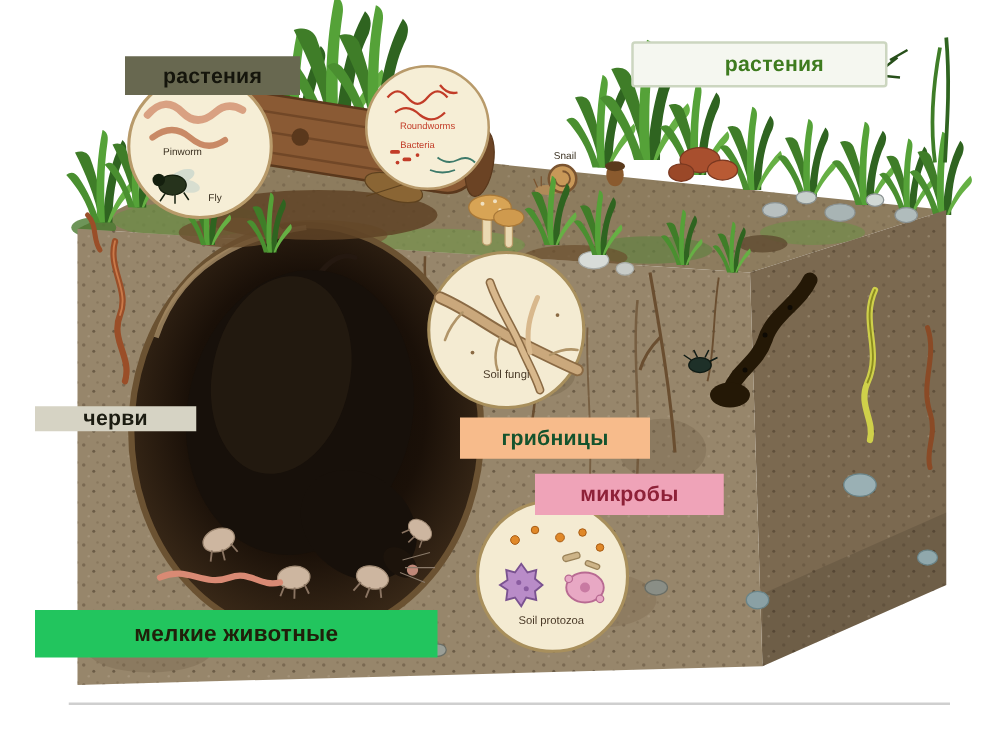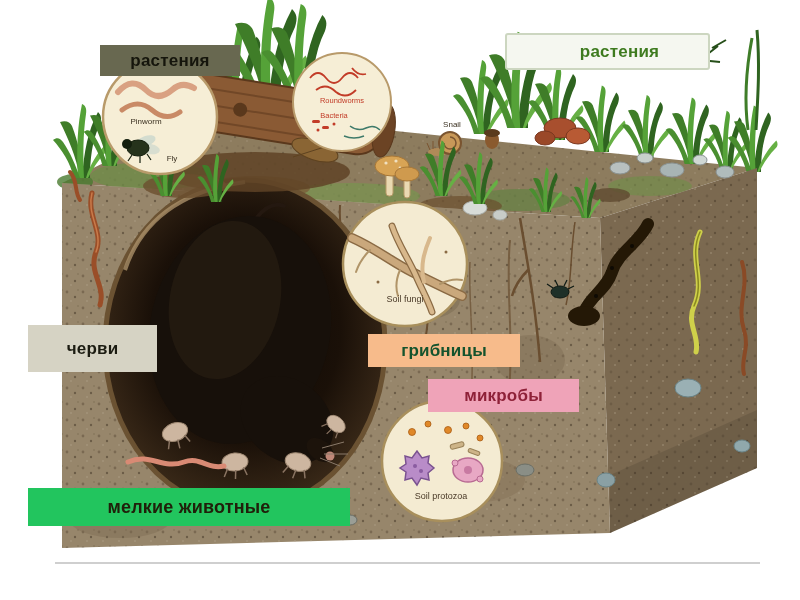--- a/index.html
+++ b/index.html
@@ -4,21 +4,21 @@
 <style>
   html,body{margin:0;padding:0;background:#ffffff;}
   .stage{position:relative;width:800px;height:600px;background:#ffffff;overflow:hidden;
          font-family:"Liberation Sans","DejaVu Sans",sans-serif;}
   .stage svg{position:absolute;left:0;top:0;}
   .label{position:absolute;display:flex;align-items:center;justify-content:center;
          font-weight:700;letter-spacing:.2px;white-space:nowrap;}
   .label-insects{left:100px;top:45px;width:140px;height:31px;background:#686850;color:#15150c;font-size:17px;}
   .label-plants{left:505px;top:33px;width:177px;height:33px;background:#f5f7f0;border:2px solid #ccd6c0;
                 color:#3e7b1f;font-size:17px;border-radius:3px;padding-left:24px;}
-  .label-worms{left:28px;top:325px;width:129px;height:47px;background:#d6d3c4;color:#1c1c12;font-size:17px;}
+  .label-worms{left:28px;top:325px;width:129px;height:20px;background:#d6d3c4;color:#1c1c12;font-size:17px;}
   .label-mycelium{left:368px;top:334px;width:152px;height:33px;background:#f7bb8b;color:#14532d;font-size:17px;}
   .label-microbes{left:389px;top:379px;width:151px;height:33px;background:#efa3b8;color:#8e2138;font-size:17px;margin-left:39px;}
   .label-small-animals{left:28px;top:488px;width:322px;height:38px;background:#22c55e;color:#20200a;font-size:18px;}
   .bottom-line{position:absolute;left:55px;top:562px;width:705px;height:2px;background:#cfcfcf;}
   text{font-family:"Liberation Sans","DejaVu Sans",sans-serif;}
   .cap{fill:#3a3020;font-size:8px;}
   .capmid{fill:#4a3a28;font-size:9px;}
   .capred{fill:#c23c28;font-size:7.5px;}
 </style>
 </head>

